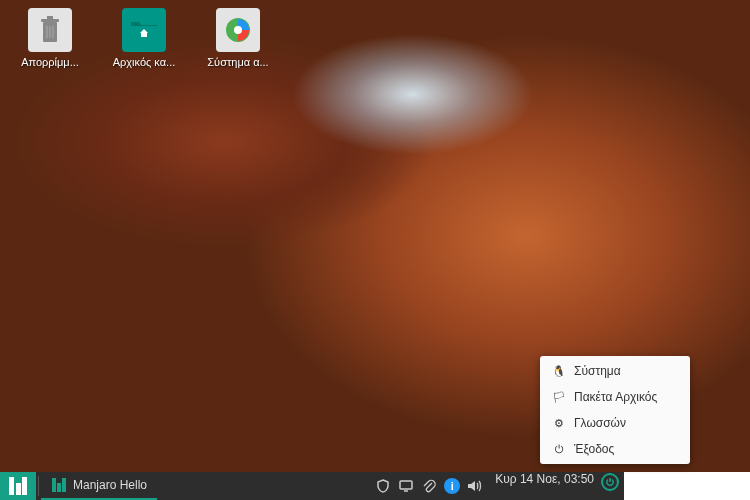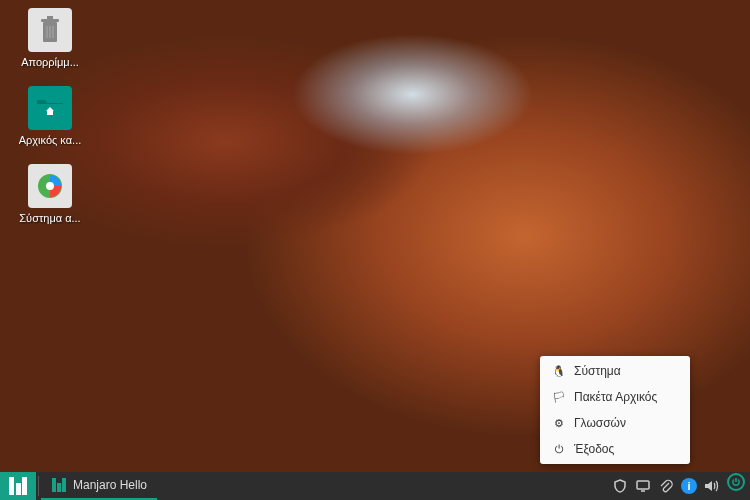--- a/index.html
+++ b/index.html
@@ -21,21 +21,20 @@
     radial-gradient(ellipse 350px 250px at 70% 50%, #c46530 0%, #9a4520 40%, #5a2812 80%),
     radial-gradient(ellipse 200px 300px at 90% 70%, #2a1008 0%, #1a0805 60%),
     linear-gradient(180deg, #4a2518 0%, #7a3520 30%, #6a2a15 60%, #3a1a0d 100%);
 }
 
 .desktop-icons {
   position: absolute;
   top: 8px;
   left: 12px;
   display: flex;
-  flex-direction: column;
   gap: 18px;
 }
 
 .desktop-icon {
   width: 76px;
   display: flex;
   flex-direction: column;
   align-items: center;
   cursor: pointer;
 }
@@ -86,21 +85,21 @@
   cursor: pointer;
   gap: 8px;
 }
 
 .menu-icon { width: 14px; height: 14px; display: inline-flex; align-items: center; justify-content: center; font-size: 11px; }
 
 .taskbar {
   position: absolute;
   bottom: 0;
   left: 0;
-  width: 750px;
+  width: 624px;
   height: 28px;
   background: #2d2d2d;
   display: flex;
   align-items: stretch;
 }
 
 .start-button {
   width: 36px;
   background: #16a085;
   display: flex;
@@ -284,20 +283,21 @@
     </div>
     <div class="tray-icon">
       <svg width="16" height="14" viewBox="0 0 16 14">
           <path d="M1 5 L4 5 L8 2 L8 12 L4 9 L1 9 Z" fill="#ccc"></path>
           <path d="M10 4 C11 5 11 9 10 10" fill="none" stroke="#ccc" stroke-width="1.3"></path>
           <path d="M12 2 C14 4 14 10 12 12" fill="none" stroke="#ccc" stroke-width="1.3"></path>
         </svg>
     </div>
   </div>
 
+  <div class="clock">Κυρ 14 Νοε, 03:50</div>
 
   <div class="tray-icon" style="margin-right:4px">
     <div class="power-circle">
       <svg width="10" height="10" viewBox="0 0 10 10">
           <path d="M5 1 L5 5" stroke="#16a085" stroke-width="1.5"></path>
           <path d="M3 2.5 A3.2 3.2 0 1 0 7 2.5" fill="none" stroke="#16a085" stroke-width="1.5"></path>
         </svg>
     </div>
   </div>
 </div>

